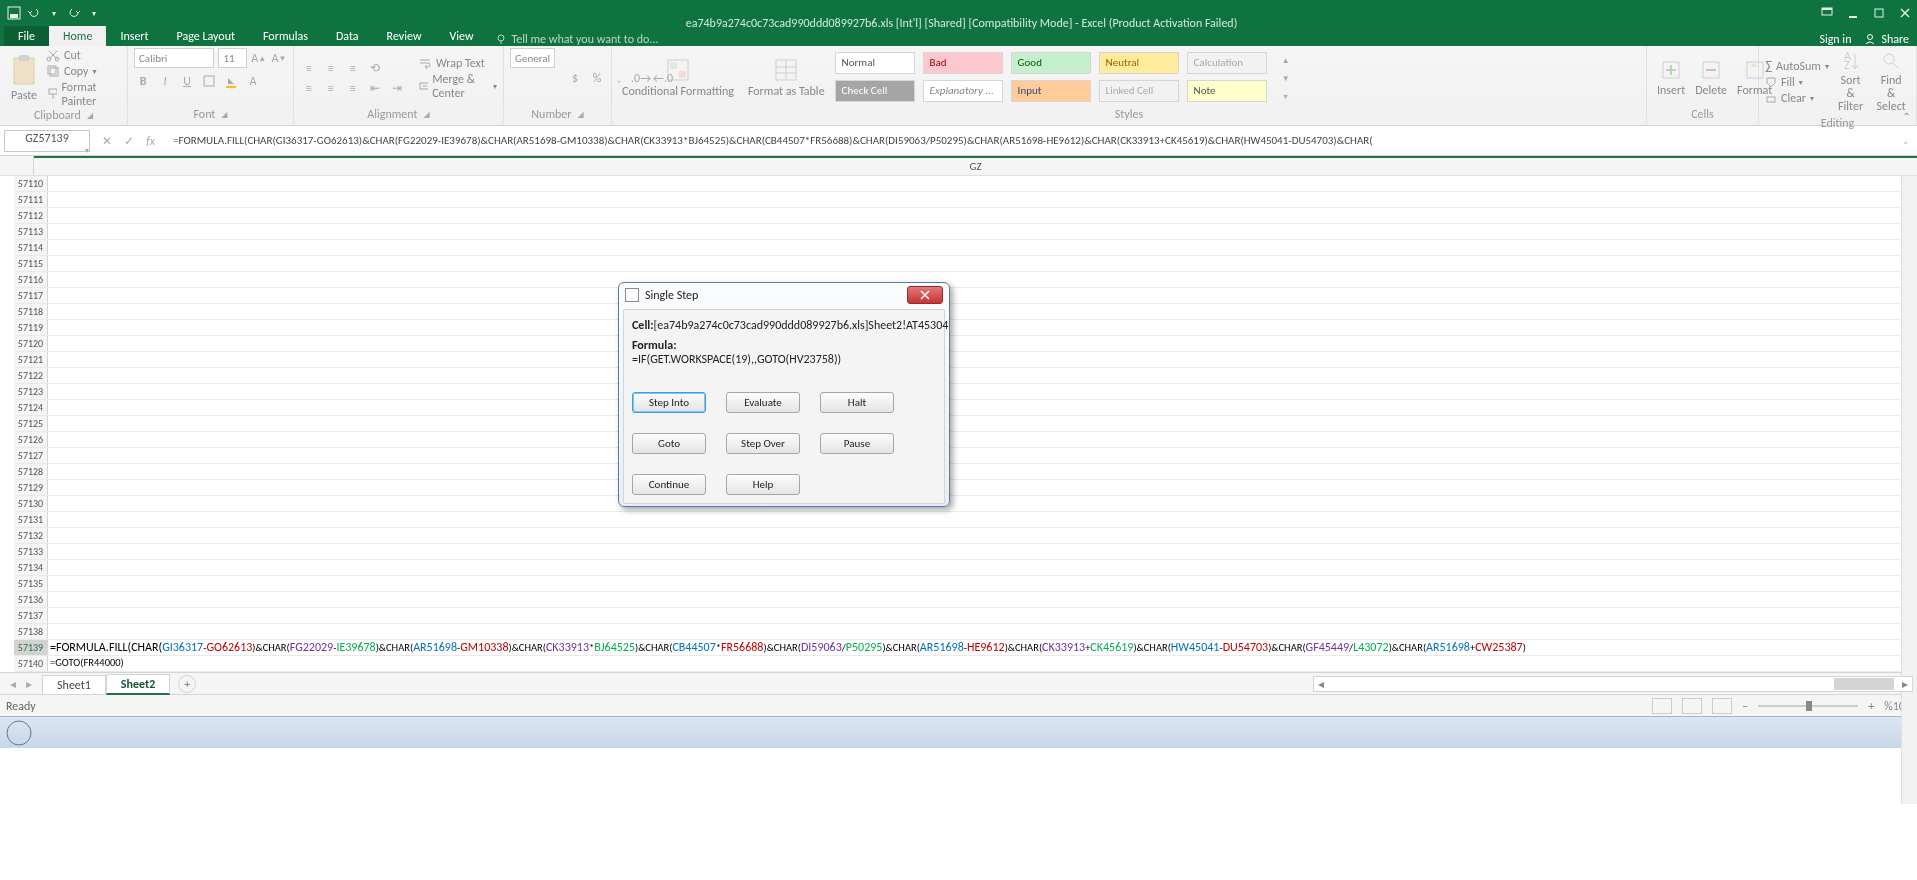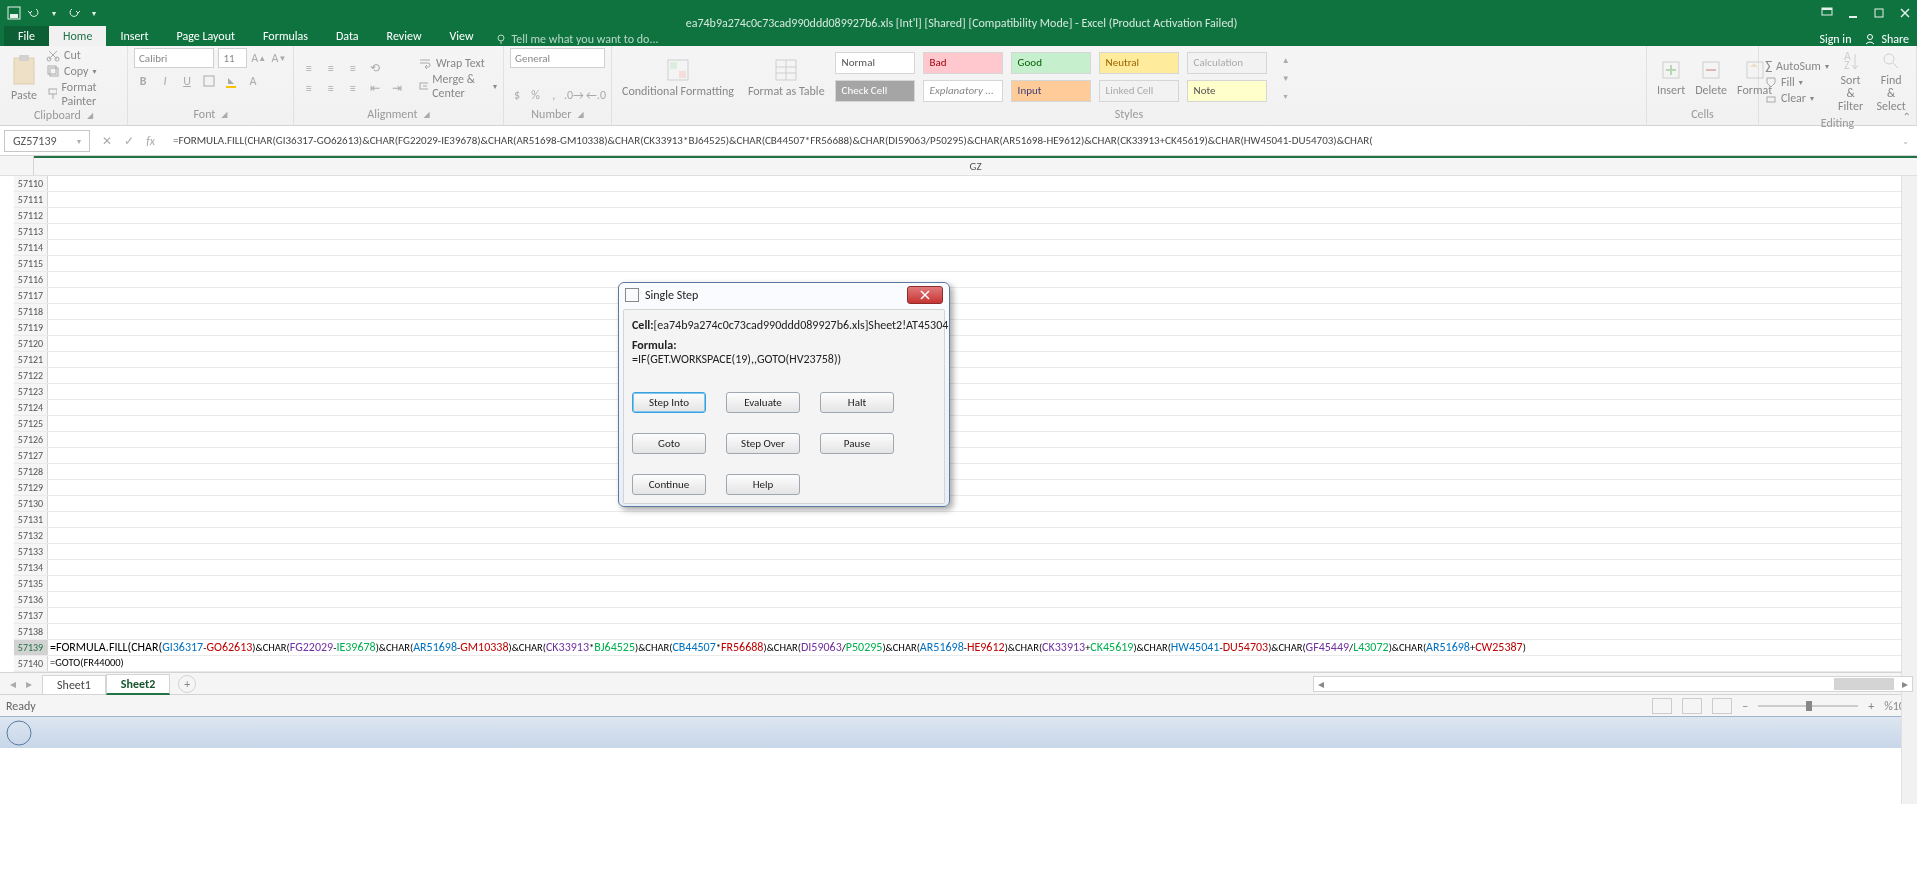--- a/index.html
+++ b/index.html
@@ -34,21 +34,21 @@
 .style-cell { width: 80px; height: 22px; border: 1px solid #d6d6d6; display: flex; align-items: center; padding: 0 6px; background: #fff; font-size: 11px; color: #555; }
 .style-cell.bg-red { background: #ffc7ce; color: #9c0006; }
 .style-cell.bg-green { background: #c6efce; color: #006100; }
 .style-cell.bg-neutral { background: #ffeb9c; color: #9c6500; }
 .style-cell.bg-calc { background: #f2f2f2; color: #aaa; }
 .style-cell.bg-check { background: #a5a5a5; color: #fff; }
 .style-cell.bg-explan { font-style: italic; color: #888; }
 .style-cell.bg-input { background: #ffcc99; color: #3f3f76; }
 .style-cell.bg-linked { background: #f2f2f2; color: #aaa; }
 .style-cell.bg-note { background: #ffffcc; color: #555; }
-.name-box { width: 86px; height: 22px; border: 1px solid #c7c7c7; background: #fff; margin: 4px 0 4px 4px; display: flex; align-items: center; padding: 0 8px; color: #555; font-size: 11px; }
+.name-box { width: 86px; height: 22px; border: 1px solid #c7c7c7; background: #fff; margin: 4px 0 4px 4px; display: flex; align-items: center; padding: 0 0; color: #555; font-size: 11px; flex-direction: column; }
 .formula-bar-row { display: flex; align-items: center; height: 30px; border-bottom: 1px solid #d4d4d4; }
 .fb-btns { display: flex; gap: 12px; padding: 0 12px; color: #aaa; }
 .formula-bar { flex: 1; border: none; height: 22px; padding: 0 6px; color: #444; font-size: 11px; }
 .colhdr-row { display: flex; height: 20px; border-bottom: 1px solid #e0e0e0; background: #f5f5f5; }
 .rowhdr { width: 34px; min-width:34px; border-right: 1px solid #d4d4d4; background: #f5f5f5; }
 .colhdr { flex: 1; display: flex; align-items: center; justify-content: center; color: #555; font-size: 11px; background: #f5f5f5; border-top: 2px solid #217346; }
 .grid { overflow: hidden; }
 .row { display: flex; height: 16px; border-bottom: 1px solid #eaeaea; margin-left: 14px; }
 .row .rh { width: 34px; min-width:34px; text-align: center; font-size: 10px; color: #555; background: #f5f5f5; border-right: 1px solid #d4d4d4; line-height: 16px; }
 .row.sel .rh { background: #d2d2d2; color: #217346; }
@@ -269,21 +269,21 @@
           </div>
       </div>
     </div>
     <div class="group-label">
         <span>Alignment</span>
         <span class="dlg">◢</span>
       </div>
   </div>
 
   <div class="group" style="width:108px">
-    <div class="group-body" style="flex-direction:column;gap:18px;align-items:stretch">
+    <div class="group-body" style="gap:11px;align-items:stretch">
       <div class="dd" style="width:100%">General</div>
       <div class="icon-row" style="justify-content:space-between">
         <span class="icon-sq">$</span>
         <span class="icon-sq">%</span>
         <span class="icon-sq">,</span>
         <span class="icon-sq">.0→</span>
         <span class="icon-sq">←.0</span>
       </div>
     </div>
     <div class="group-label">

